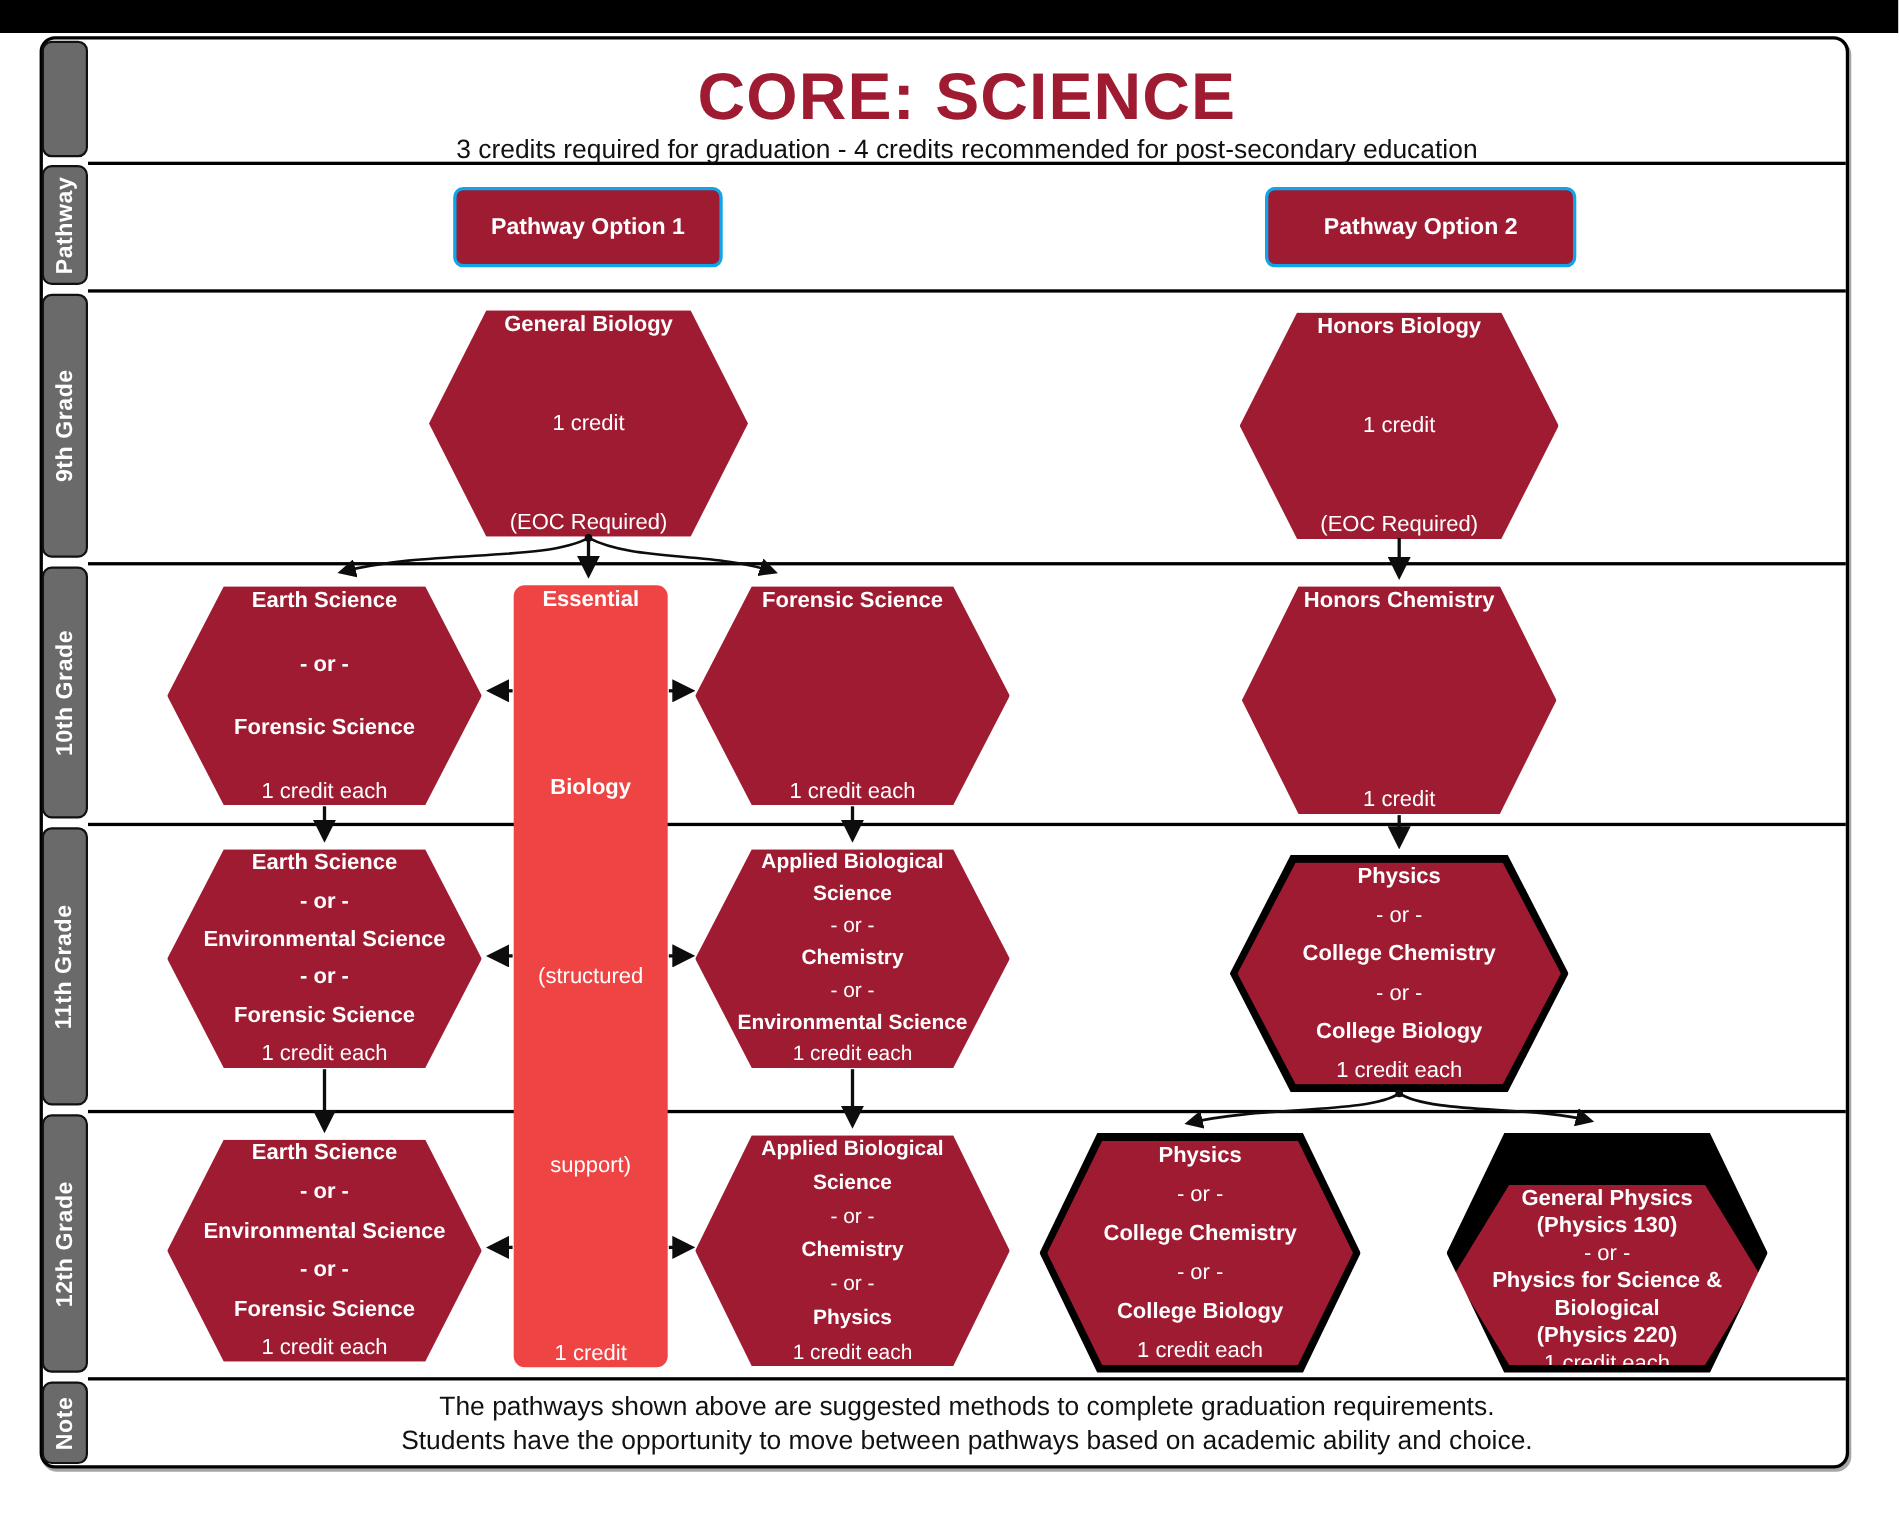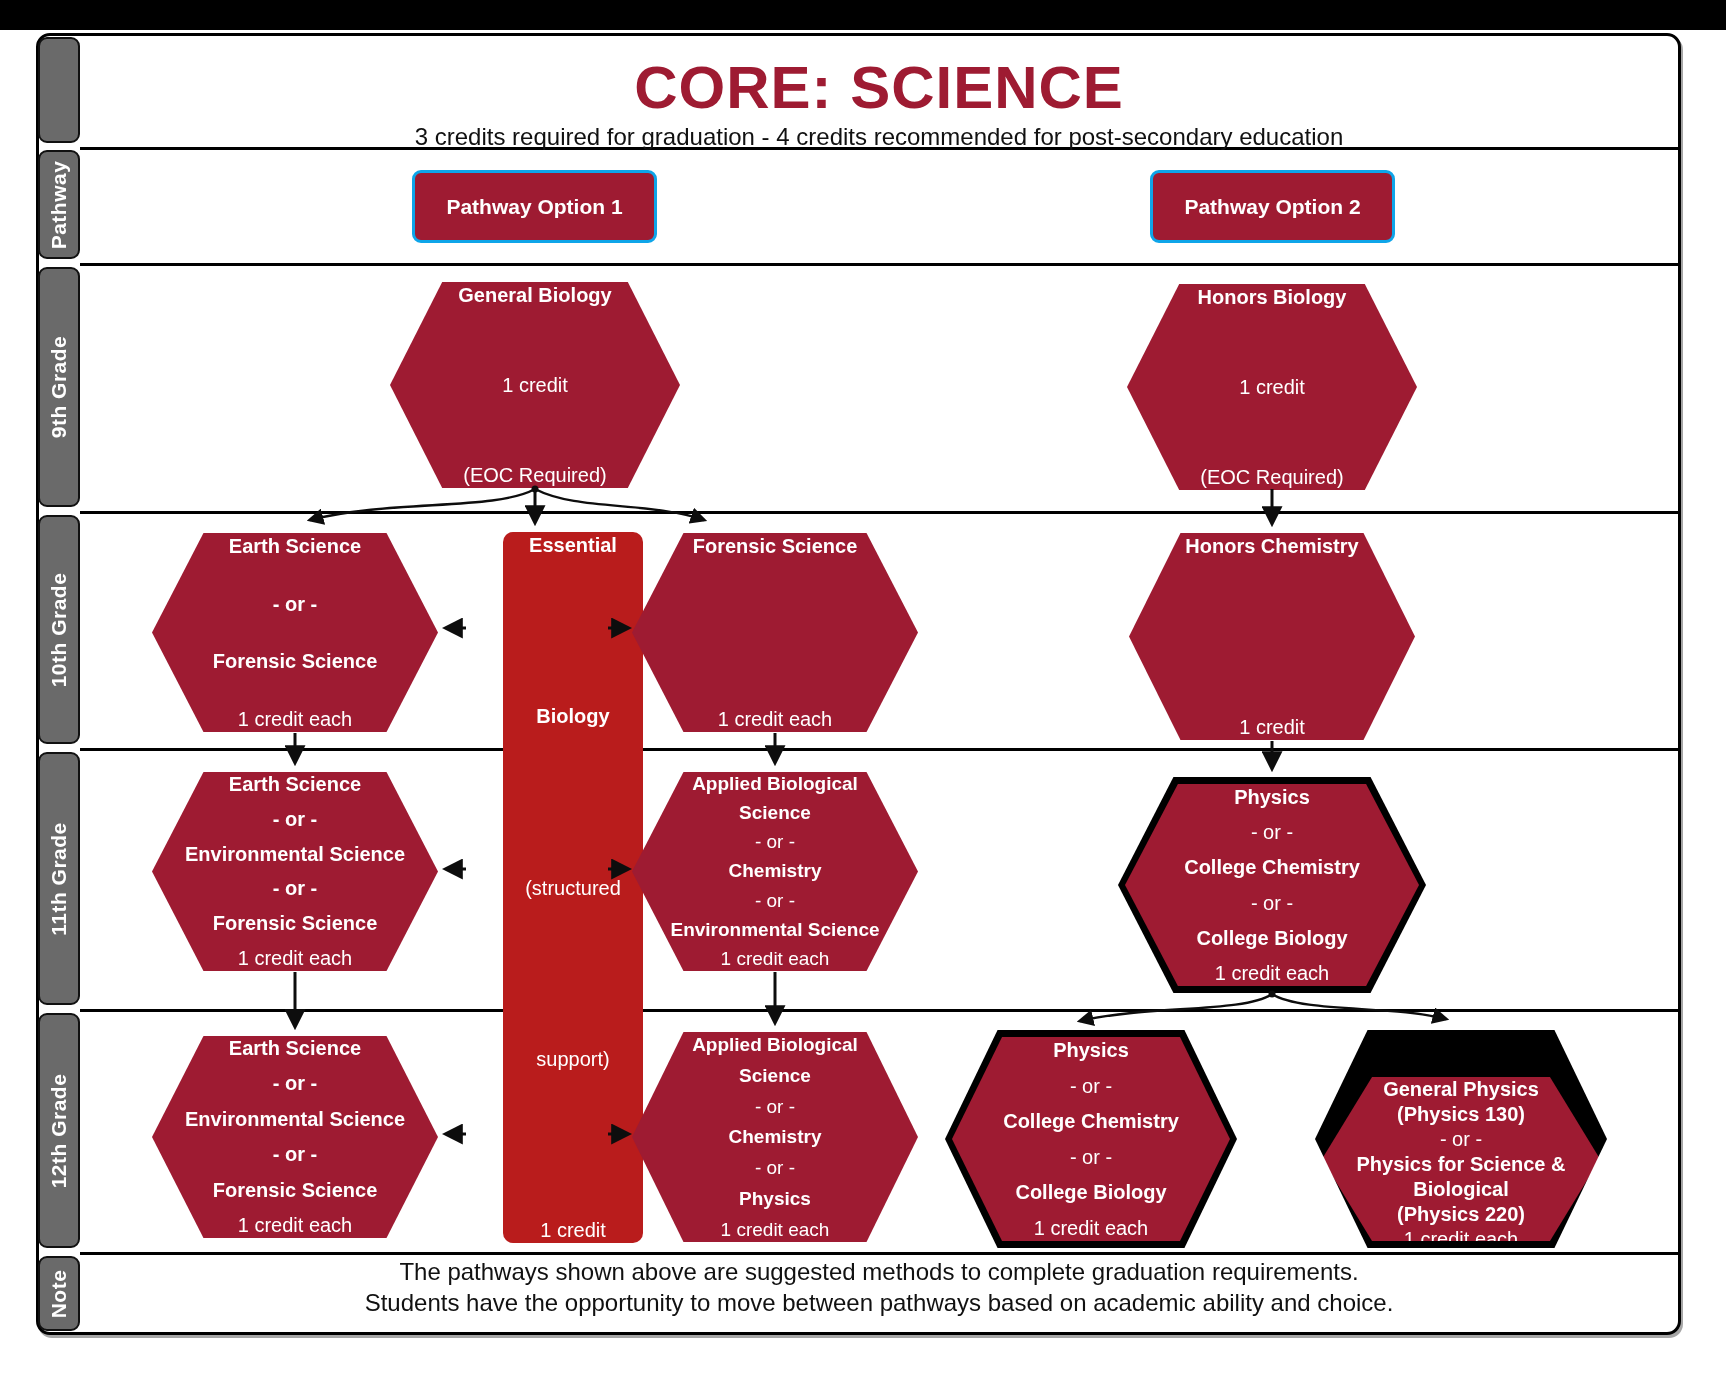--- a/index.html
+++ b/index.html
@@ -19,25 +19,25 @@
   #subtitle{font-size:24px;line-height:30px;color:#111;margin-top:2px;}
   .pbtn{background:#9E1B32;border:3px solid #0ea5e9;border-radius:9px;display:flex;align-items:center;
         justify-content:center;color:#fff;font-weight:bold;font-size:21px;box-sizing:border-box;}
   .node{display:flex;flex-direction:column;align-items:center;justify-content:space-between;color:#fff;
         text-align:center;box-sizing:border-box;}
   .hex{background:#9E1B32;clip-path:polygon(0% 50%,18% 0%,82% 0%,100% 50%,82% 100%,18% 100%);}
   .hexB-outer{background:#000;clip-path:polygon(0% 50%,18% 0%,82% 0%,100% 50%,82% 100%,18% 100%);
               filter:drop-shadow(2px 3px 1px rgba(0,0,0,0.35));}
   .hexB-inner{position:absolute;left:7px;top:7px;right:7px;bottom:7px;background:#9E1B32;
               clip-path:polygon(0% 50%,18% 0%,82% 0%,100% 50%,82% 100%,18% 100%);}
-  .rectnode{background:#b91c1c;border-radius:10px;margin-left:36px;}
+  .rectnode{background:#ef4444;border-radius:10px;}
   .line{white-space:nowrap;font-weight:400;}
   .line.bold{font-weight:bold;}
   #note-block{left:80px;top:1256px;width:1598px;height:76px;display:flex;flex-direction:column;
-              align-items:center;color:#111;font-size:24px;line-height:31px;}
+              align-items:center;justify-content:center;color:#111;font-size:24px;line-height:31px;}
   #arrows{left:0;top:0;width:1726px;height:1380px;pointer-events:none;}
 </style>
 </head>
 <body>
 
 <div id="page">
   <div id="top-bar" class="abs"></div>
   <div id="frame" class="abs"></div>
 
   <div id="rowlines">
@@ -74,21 +74,21 @@
 
   <div id="title-block" class="abs">
     <div id="main-title">CORE: SCIENCE</div>
     <div id="subtitle">3 credits required for graduation - 4 credits recommended for post-secondary education</div>
   </div>
 
   <div id="buttons-layer">
       <div class="pbtn abs" style="position: absolute; left: 412px; top: 170px; width: 245px; height: 73px;">
         <span>Pathway Option 1</span>
       </div>
-      <div class="pbtn abs" style="position: absolute; left: 1150px; top: 170px; width: 245px; height: 73px;">
+      <div class="pbtn abs" style="position: absolute; left: 1150px; top: 170px; width: 283px; height: 73px;">
         <span>Pathway Option 2</span>
       </div>
     </div>
   <div id="nodes-layer">
       <div class="hex node abs" style="position: absolute; left: 390px; top: 282px; width: 290px; height: 206px; font-size: 20px; line-height: 26px;">
         <div class="line bold">General Biology</div>
         <div class="line">1 credit</div>
         <div class="line">(EOC Required)</div>
       </div>
       <div class="hex node abs" style="position: absolute; left: 1127px; top: 284px; width: 290px; height: 206px; font-size: 20px; line-height: 26px;">

